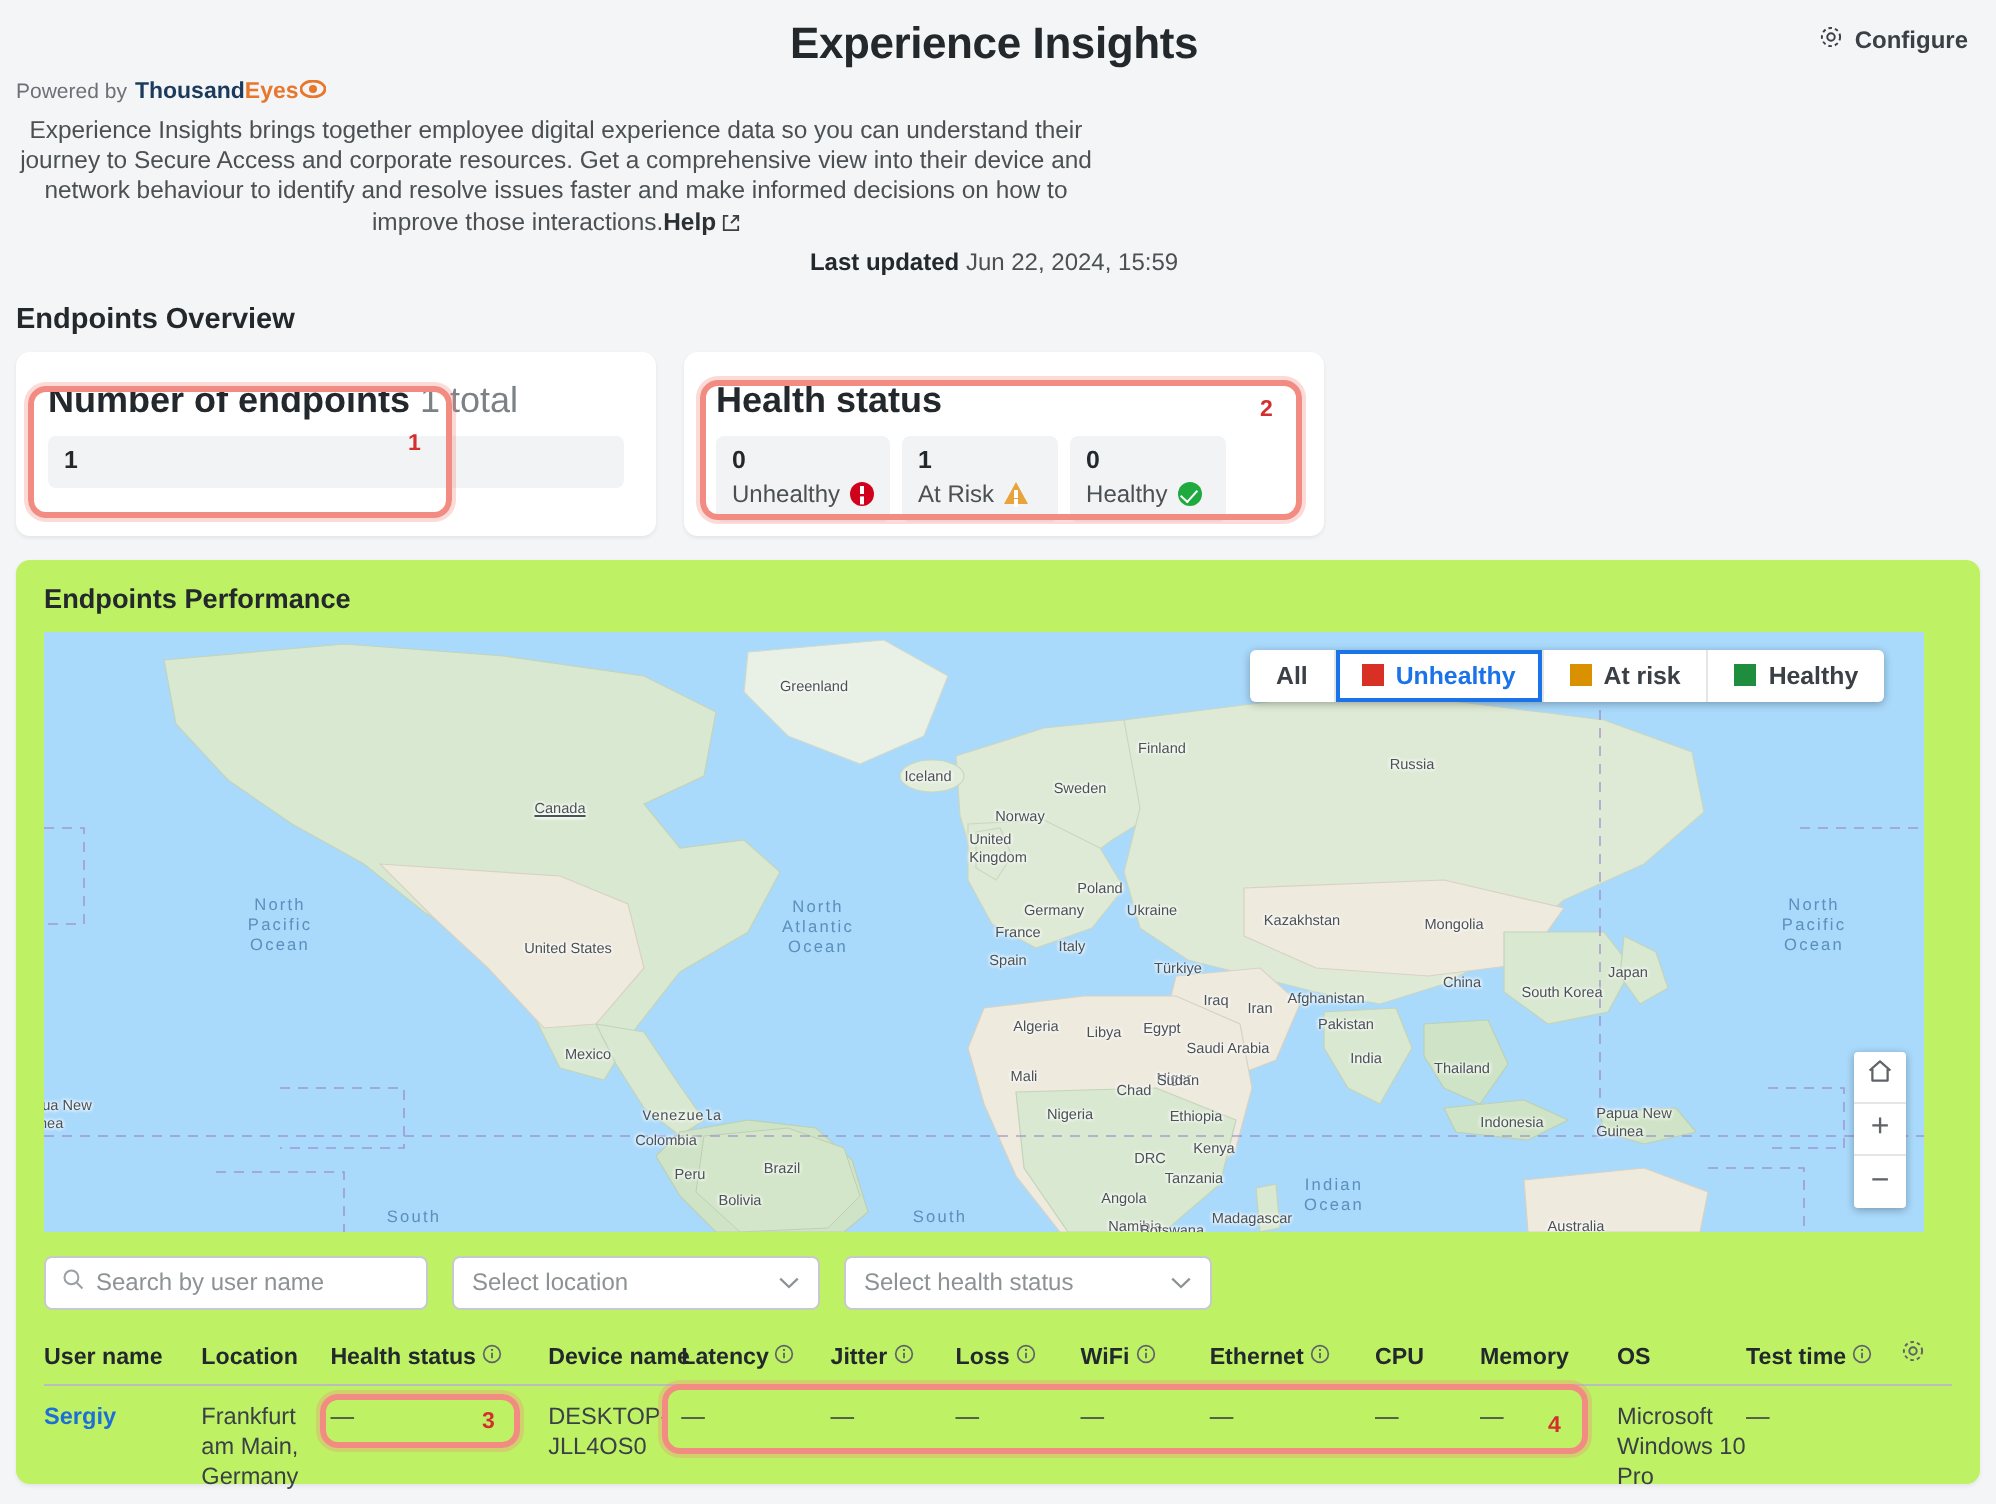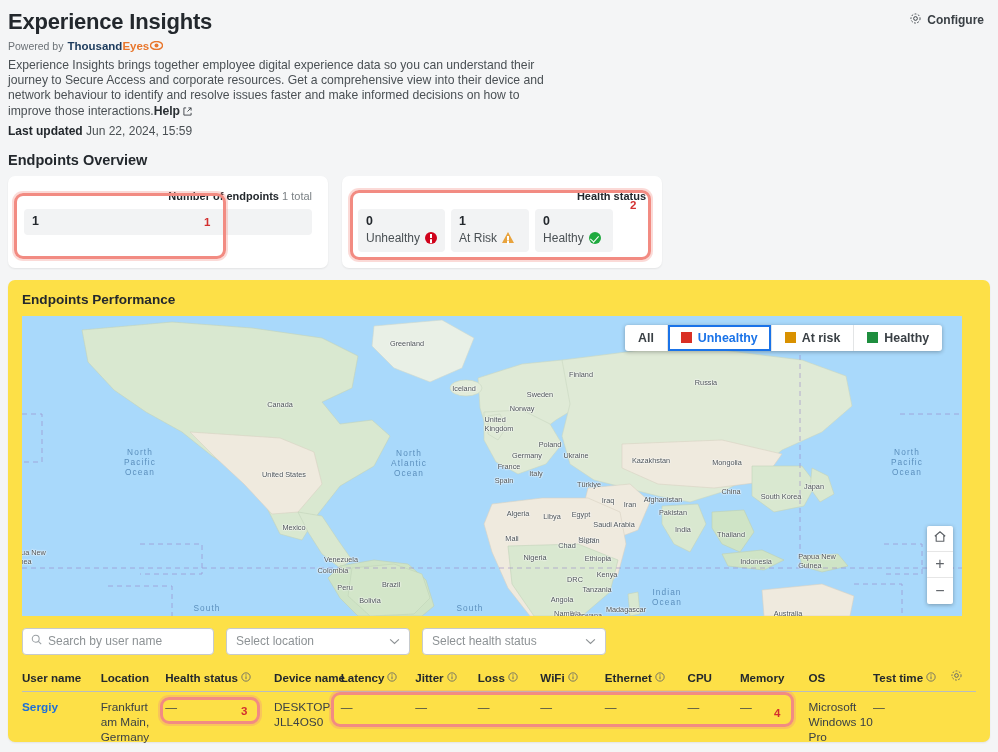--- a/index.html
+++ b/index.html
@@ -7,21 +7,21 @@
   body {
     width: 998px; height: 752px;
     background: #f4f5f6;
     font-family: "Liberation Sans", sans-serif;
     color: #2b3034;
     overflow: hidden;
     position: relative;
   }
 
   
-  .header { padding: 8px 12px 0 8px; position: relative; }
+  .header { padding: 8px 12px 0 8px; position: relative; text-align: center; }
   .page-title {
     font-size: 22px; font-weight: 600; letter-spacing: -0.2px;
     color: #23282d; margin: 0 0 4px 0; line-height: 28px;
   }
   .powered {
     font-size: 10.5px; color: #6b7176; display: flex; align-items: center; gap: 4px;
     margin-bottom: 6px;
   }
   .te-logo { display: inline-flex; align-items: center; font-weight: 700; font-size: 11.5px; }
   .te-thousand { color: #1b3a5c; }
@@ -48,21 +48,21 @@
   }
 
   
   .overview-row { display: flex; gap: 14px; padding: 0 8px; }
   .ov-card {
     background: #fff; border-radius: 7px; padding: 14px 16px;
     box-shadow: 0 1px 2px rgba(0,0,0,.07);
   }
   .ov-card.endpoints { width: 320px; height: 92px; }
   .ov-card.health { width: 320px; height: 92px; }
-  .ov-head { font-size: 11px; margin-bottom: 7px; text-align: right; }
+  .ov-head { font-size: 18px; margin-bottom: 7px; }
   .ov-head b { font-weight: 700; color: #23282d; }
   .ov-head span { color: #7b8185; font-weight: 400; }
   .stat-strip { display: flex; gap: 6px; }
   .stat-box {
     background: #f2f3f4; border-radius: 4px; padding: 5px 8px 6px 8px;
     min-width: 78px;
   }
   .stat-box.wide { flex: 1; }
   .stat-num { font-size: 12.4px; font-weight: 700; color: #23282d; line-height: 15px; }
   .stat-lbl {
@@ -84,21 +84,21 @@
     content:""; position:absolute; left:5px; top:2.5px; width:2px; height:4px;
     background:#fff; box-shadow: 0 5.2px 0 0 #fff;
   }
   .tri { width:0;height:0;border-left:6.5px solid transparent;border-right:6.5px solid transparent;
          border-bottom:11.5px solid #e8a33d; position:relative; flex:none; }
   .tri::after { content:""; position:absolute; left:-1px; top:4px; width:2px; height:3.5px;
          background:#fff; box-shadow: 0 4.5px 0 0 #fff; }
 
   
   .perf-panel {
-    background:#fde047; border-radius:7px; margin: 12px 8px 0 8px;
+    background:#bef264; border-radius:7px; margin: 12px 8px 0 8px;
     box-shadow: 0 1px 2px rgba(0,0,0,.07); padding: 12px 14px 10px 14px;
     height: 462px;
   }
   .perf-title { font-size: 13.6px; font-weight:700; color:#23282d; margin-bottom: 9px; }
 
   
   .map-wrap {
     position: relative; height: 300px; width: 940px;
     background: #aadaff; overflow:hidden; border-radius: 1px;
   }
@@ -319,22 +319,22 @@
         <path d="M832 268 L880 268 L880 300"></path>
         <path d="M778 30 L778 252"></path>
       </g>
     </svg>
 
     <div id="map-labels">
         <div class="map-lbl" style="left: 385px; top: 27px; transform: translate(-50%, -50%); white-space: pre;">Greenland</div>
         <div class="map-lbl" style="left: 442px; top: 72px; transform: translate(-50%, -50%); white-space: pre;">Iceland</div>
         <div class="map-lbl" style="left: 559px; top: 58px; transform: translate(-50%, -50%); white-space: pre;">Finland</div>
         <div class="map-lbl" style="left: 518px; top: 78px; transform: translate(-50%, -50%); white-space: pre;">Sweden</div>
-        <div class="map-lbl" style="left: 500px; top: 92px; transform: translate(-50%, -50%); white-space: pre;">Norway</div>
-        <div class="map-lbl" style="left: 258px; top: 88px; transform: translate(-50%, -50%); white-space: pre;">Canada</div>
+        <div class="map-lbl" style="left: 488px; top: 92px; transform: translate(-50%, -50%); white-space: pre;">Norway</div>
+        <div class="map-lbl" style="left: 258px; top: 88px; transform: translate(-50%, -50%); white-space: pre; text-decoration: underline;">Canada</div>
         <div class="map-lbl" style="left: 684px; top: 66px; transform: translate(-50%, -50%); white-space: pre;">Russia</div>
         <div class="map-lbl" style="left: 477px; top: 108px; transform: translate(-50%, -50%); white-space: pre;">United
 Kingdom</div>
         <div class="map-lbl" style="left: 528px; top: 128px; transform: translate(-50%, -50%); white-space: pre;">Poland</div>
         <div class="map-lbl" style="left: 505px; top: 139px; transform: translate(-50%, -50%); white-space: pre;">Germany</div>
         <div class="map-lbl" style="left: 554px; top: 139px; transform: translate(-50%, -50%); white-space: pre;">Ukraine</div>
         <div class="map-lbl" style="left: 629px; top: 144px; transform: translate(-50%, -50%); white-space: pre;">Kazakhstan</div>
         <div class="map-lbl" style="left: 705px; top: 146px; transform: translate(-50%, -50%); white-space: pre;">Mongolia</div>
         <div class="map-lbl" style="left: 487px; top: 150px; transform: translate(-50%, -50%); white-space: pre;">France</div>
         <div class="map-lbl" style="left: 514px; top: 157px; transform: translate(-50%, -50%); white-space: pre;">Italy</div>
@@ -354,21 +354,21 @@
         <div class="map-lbl" style="left: 272px; top: 211px; transform: translate(-50%, -50%); white-space: pre;">Mexico</div>
         <div class="map-lbl" style="left: 490px; top: 222px; transform: translate(-50%, -50%); white-space: pre;">Mali</div>
         <div class="map-lbl" style="left: 518px; top: 223px; transform: translate(-50%, -50%); white-space: pre; margin-left: 47px;">Niger</div>
         <div class="map-lbl" style="left: 545px; top: 229px; transform: translate(-50%, -50%); white-space: pre;">Chad</div>
         <div class="map-lbl" style="left: 567px; top: 224px; transform: translate(-50%, -50%); white-space: pre;">Sudan</div>
         <div class="map-lbl" style="left: 709px; top: 218px; transform: translate(-50%, -50%); white-space: pre;">Thailand</div>
         <div class="map-lbl" style="left: 759px; top: 180px; transform: translate(-50%, -50%); white-space: pre;">South Korea</div>
         <div class="map-lbl" style="left: 792px; top: 170px; transform: translate(-50%, -50%); white-space: pre;">Japan</div>
         <div class="map-lbl" style="left: 513px; top: 241px; transform: translate(-50%, -50%); white-space: pre;">Nigeria</div>
         <div class="map-lbl" style="left: 576px; top: 242px; transform: translate(-50%, -50%); white-space: pre;">Ethiopia</div>
-        <div class="map-lbl" style="left: 319px; top: 243px; transform: translate(-50%, -50%); white-space: pre;">Venezuela</div>
+        <div class="map-lbl" style="left: 319px; top: 243px; transform: translate(-50%, -50%); white-space: pre; font-family: Liberation Mono, monospace;">Venezuela</div>
         <div class="map-lbl" style="left: 585px; top: 258px; transform: translate(-50%, -50%); white-space: pre;">Kenya</div>
         <div class="map-lbl" style="left: 553px; top: 263px; transform: translate(-50%, -50%); white-space: pre;">DRC</div>
         <div class="map-lbl" style="left: 311px; top: 254px; transform: translate(-50%, -50%); white-space: pre;">Colombia</div>
         <div class="map-lbl" style="left: 734px; top: 245px; transform: translate(-50%, -50%); white-space: pre;">Indonesia</div>
         <div class="map-lbl" style="left: 795px; top: 245px; transform: translate(-50%, -50%); white-space: pre;">Papua New
 Guinea</div>
         <div class="map-lbl" style="left: 575px; top: 273px; transform: translate(-50%, -50%); white-space: pre;">Tanzania</div>
         <div class="map-lbl" style="left: 323px; top: 271px; transform: translate(-50%, -50%); white-space: pre;">Peru</div>
         <div class="map-lbl" style="left: 369px; top: 268px; transform: translate(-50%, -50%); white-space: pre;">Brazil</div>
         <div class="map-lbl" style="left: 540px; top: 283px; transform: translate(-50%, -50%); white-space: pre;">Angola</div>

